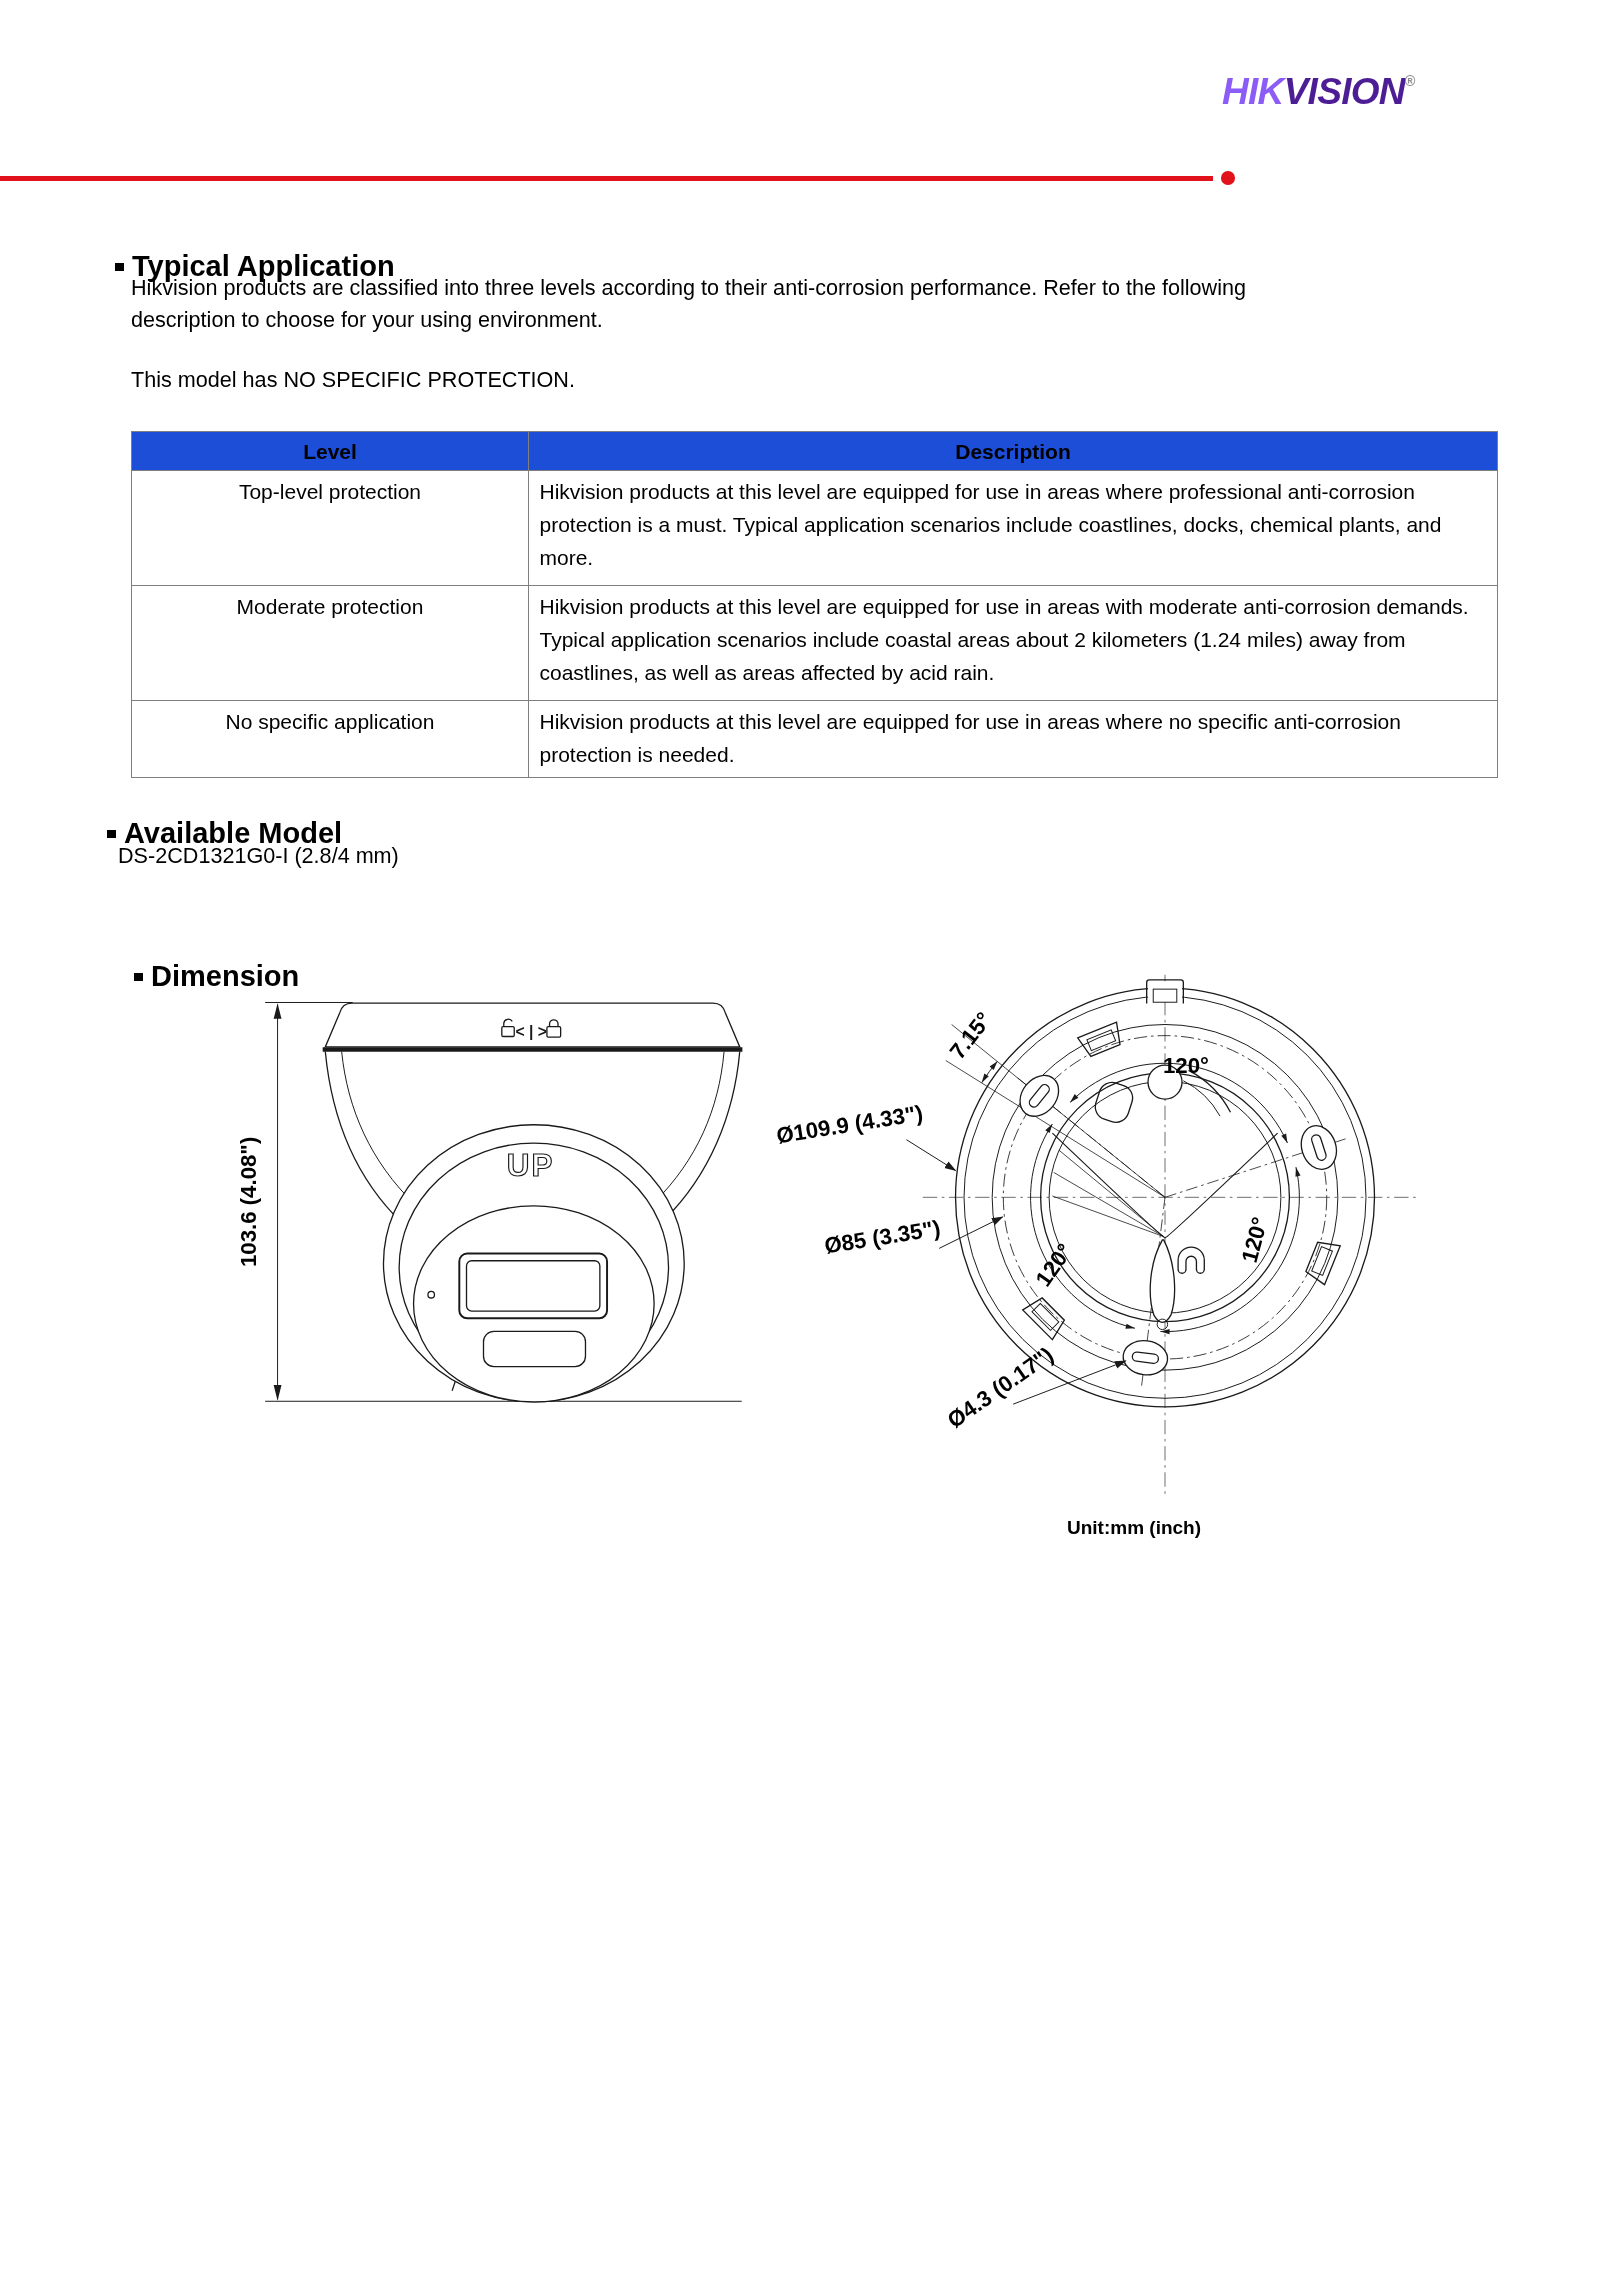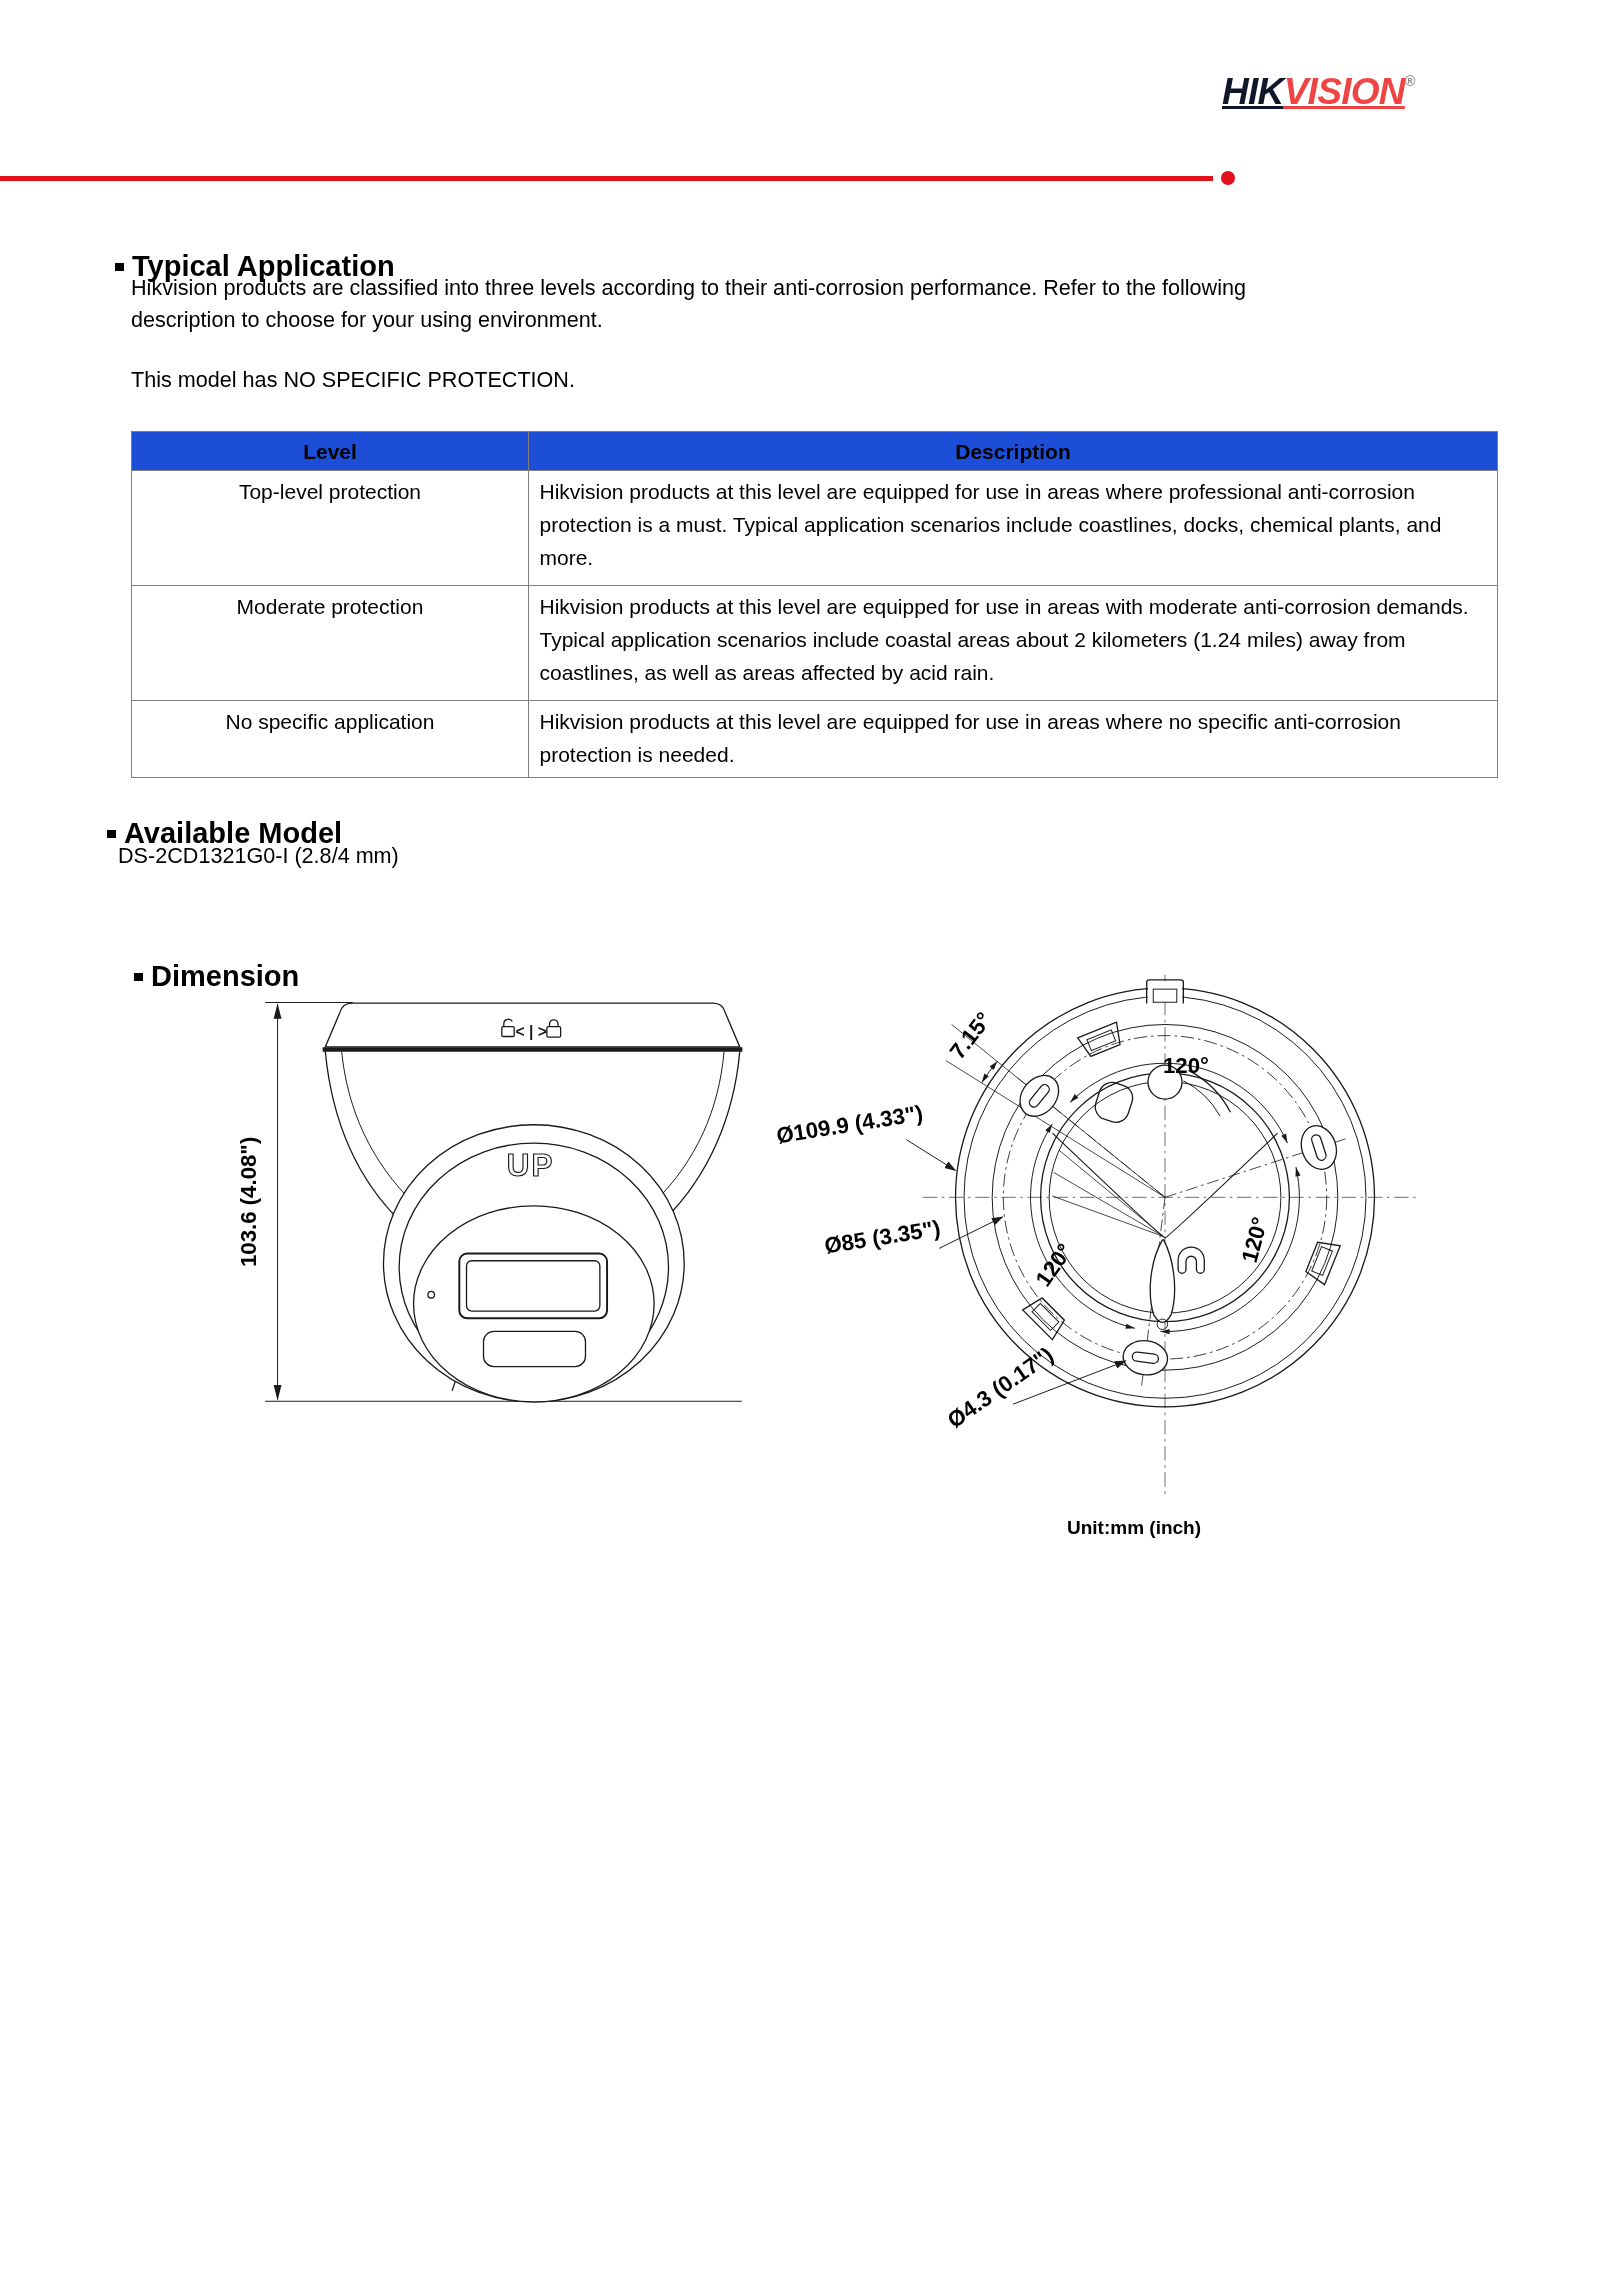--- a/index.html
+++ b/index.html
@@ -1,22 +1,22 @@
 <!DOCTYPE html>
 <html style="font-size:10.5px"><head>
 <meta charset="utf-8">
 <style>
   html,body{margin:0;padding:0;background:#ffffff;}
   #page{position:relative;width:1623px;height:2295px;background:#ffffff;overflow:hidden;
         font-family:"Liberation Sans",sans-serif;color:#000;}
   
   #logo{position:absolute;left:1222px;top:71px;font-style:italic;font-weight:700;
         font-size:37px;letter-spacing:-0.7px;white-space:nowrap;}
-  #logo .hik{color:#0f172a;text-decoration:underline;}
-  #logo .vision{color:#ef4444;text-decoration:underline;}
+  #logo .hik{color:#8b5cf6;}
+  #logo .vision{color:#4c1d95;}
   #logo .reg{color:#8a8d90;font-size:14.4px;vertical-align:18.3px;font-style:normal;}
   
   #rule{position:absolute;left:0;top:176px;width:1213px;height:4.6px;background:#e2121c;}
   #rule-dot{position:absolute;left:1221px;top:171px;width:13.7px;height:13.7px;border-radius:50%;background:#e2121c;}
   
   .h1{position:absolute;font-size:29px;font-weight:700;white-space:nowrap;margin-top:20px;}
   .h1 .sq{display:inline-block;width:8.5px;height:8.5px;background:#000;margin-right:8.5px;vertical-align:4.6px;}
   .body-text{position:absolute;font-size:21.6px;line-height:31px;white-space:nowrap;}
   
   #app-table{position:absolute;left:131px;top:431px;width:1367px;border-collapse:collapse;

